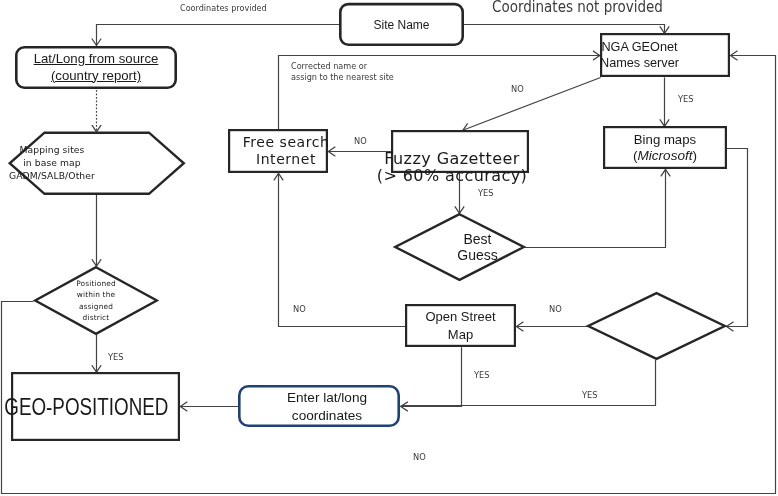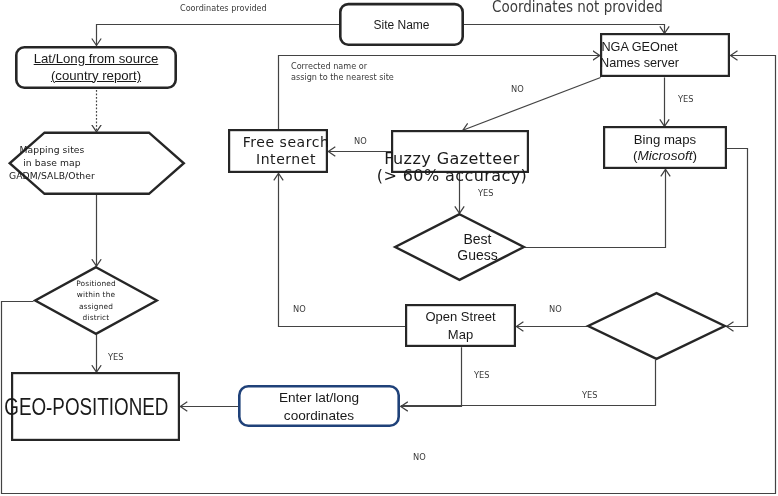--- a/index.html
+++ b/index.html
@@ -63,21 +63,21 @@
     <div class="nodeText fCal" style="left: 15px; top: 46.3px; width: 162px; height: 43px; display: flex; align-items: center; justify-content: center; font-size: 13.2px; line-height: 16.2px; text-decoration: underline;"><div><span>Lat/Long from source
 (country report)</span></div></div>
     <div class="nodeText fGoth" style="left: 8.5px; top: 131px; width: 176.5px; height: 63.5px; display: flex; align-items: center; justify-content: flex-start; font-size: 9.2px; line-height: 13.1px;"><div><span style="letter-spacing: 0.1px;">Mapping sites
 in base map
 GADM/SALB/Other</span></div></div>
     <div class="nodeText fGoth" style="left: 34px; top: 265.8px; width: 124px; height: 69px; display: flex; align-items: center; justify-content: center; font-size: 7.4px; line-height: 11.3px;"><div><span style="letter-spacing: 0.15px;">Positioned
 within the
 assigned
 district</span></div></div>
     <div class="nodeText fCal" style="left: 11px; top: 372px; width: 151px; height: 69px; display: flex; align-items: center; justify-content: center; font-size: 23px; line-height: 24px; border-radius: 8px;"><div><span style="transform: scaleX(0.818);">GEO-POSITIONED</span></div></div>
-    <div class="nodeText fCal" style="left: 238px; top: 386.1px; width: 162px; height: 42px; display: flex; align-items: center; justify-content: center; font-size: 13.6px; line-height: 17.9px;"><div><span>Enter lat/long
+    <div class="nodeText fCal" style="left: 238px; top: 386.1px; width: 162px; height: 42px; display: flex; align-items: center; justify-content: center; font-size: 13.6px; line-height: 17.9px; padding-left: 8px;"><div><span>Enter lat/long
 coordinates</span></div></div>
     <div class="nodeText fGoth" style="left: 228px; top: 129px; width: 116px; height: 44px; display: flex; align-items: center; justify-content: center; font-size: 14px; line-height: 17px;"><div><span style="letter-spacing: 0.55px;">Free search
 Internet</span></div></div>
     <div class="nodeText fGoth" style="left: 391px; top: 130px; width: 122px; height: 43px; display: flex; align-items: center; justify-content: center; font-size: 16px; line-height: 16.1px; margin-top: 16px;"><div><span style="letter-spacing: 0.42px;">Fuzzy Gazetteer
 (&gt; 60% accuracy)</span></div></div>
     <div class="nodeText fCal" style="left: 412px; top: 213.6px; width: 131px; height: 68px; display: flex; align-items: center; justify-content: center; font-size: 14px; line-height: 15.6px;"><div><span>Best
 Guess</span></div></div>
     <div class="nodeText fCal" style="left: 405px; top: 304px; width: 111px; height: 43px; display: flex; align-items: center; justify-content: center; font-size: 13px; line-height: 17.3px;"><div><span>Open Street
 Map</span></div></div>
     <div class="nodeText fCal" style="left: 600px; top: 33px; width: 130px; height: 44px; display: flex; align-items: center; justify-content: flex-start; font-size: 12.7px; line-height: 16px;"><div><span>NGA GEOnet

